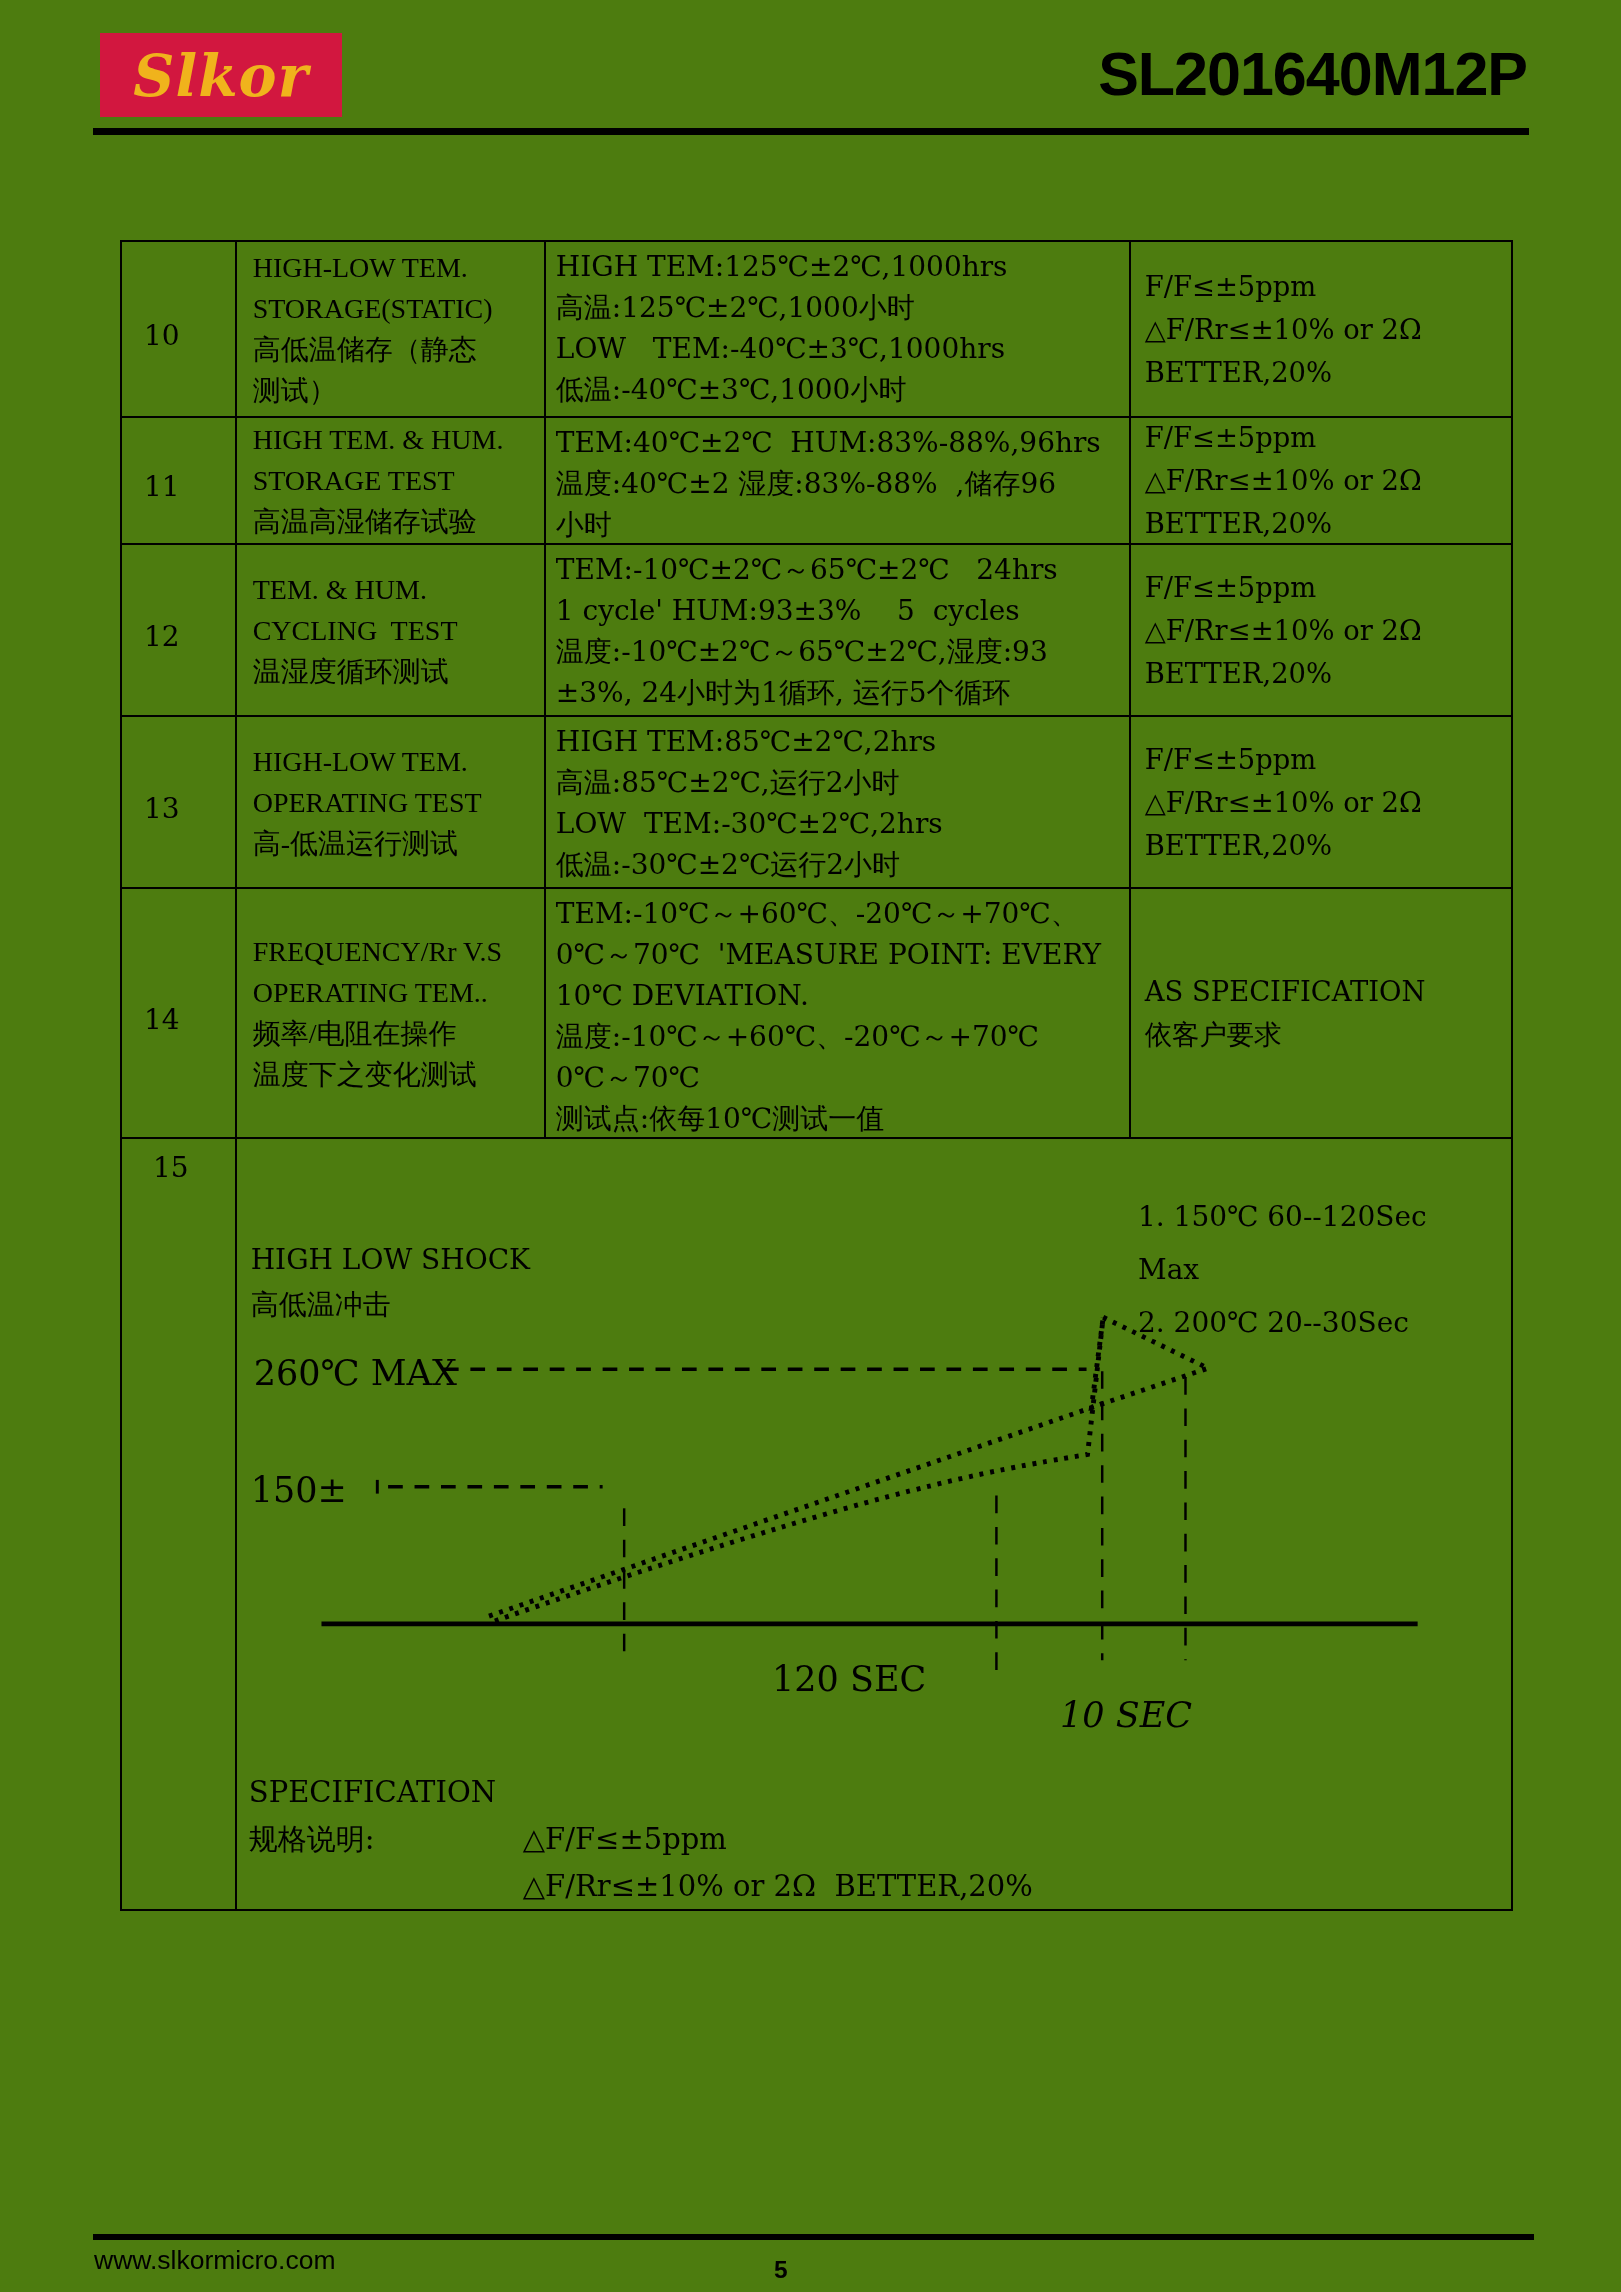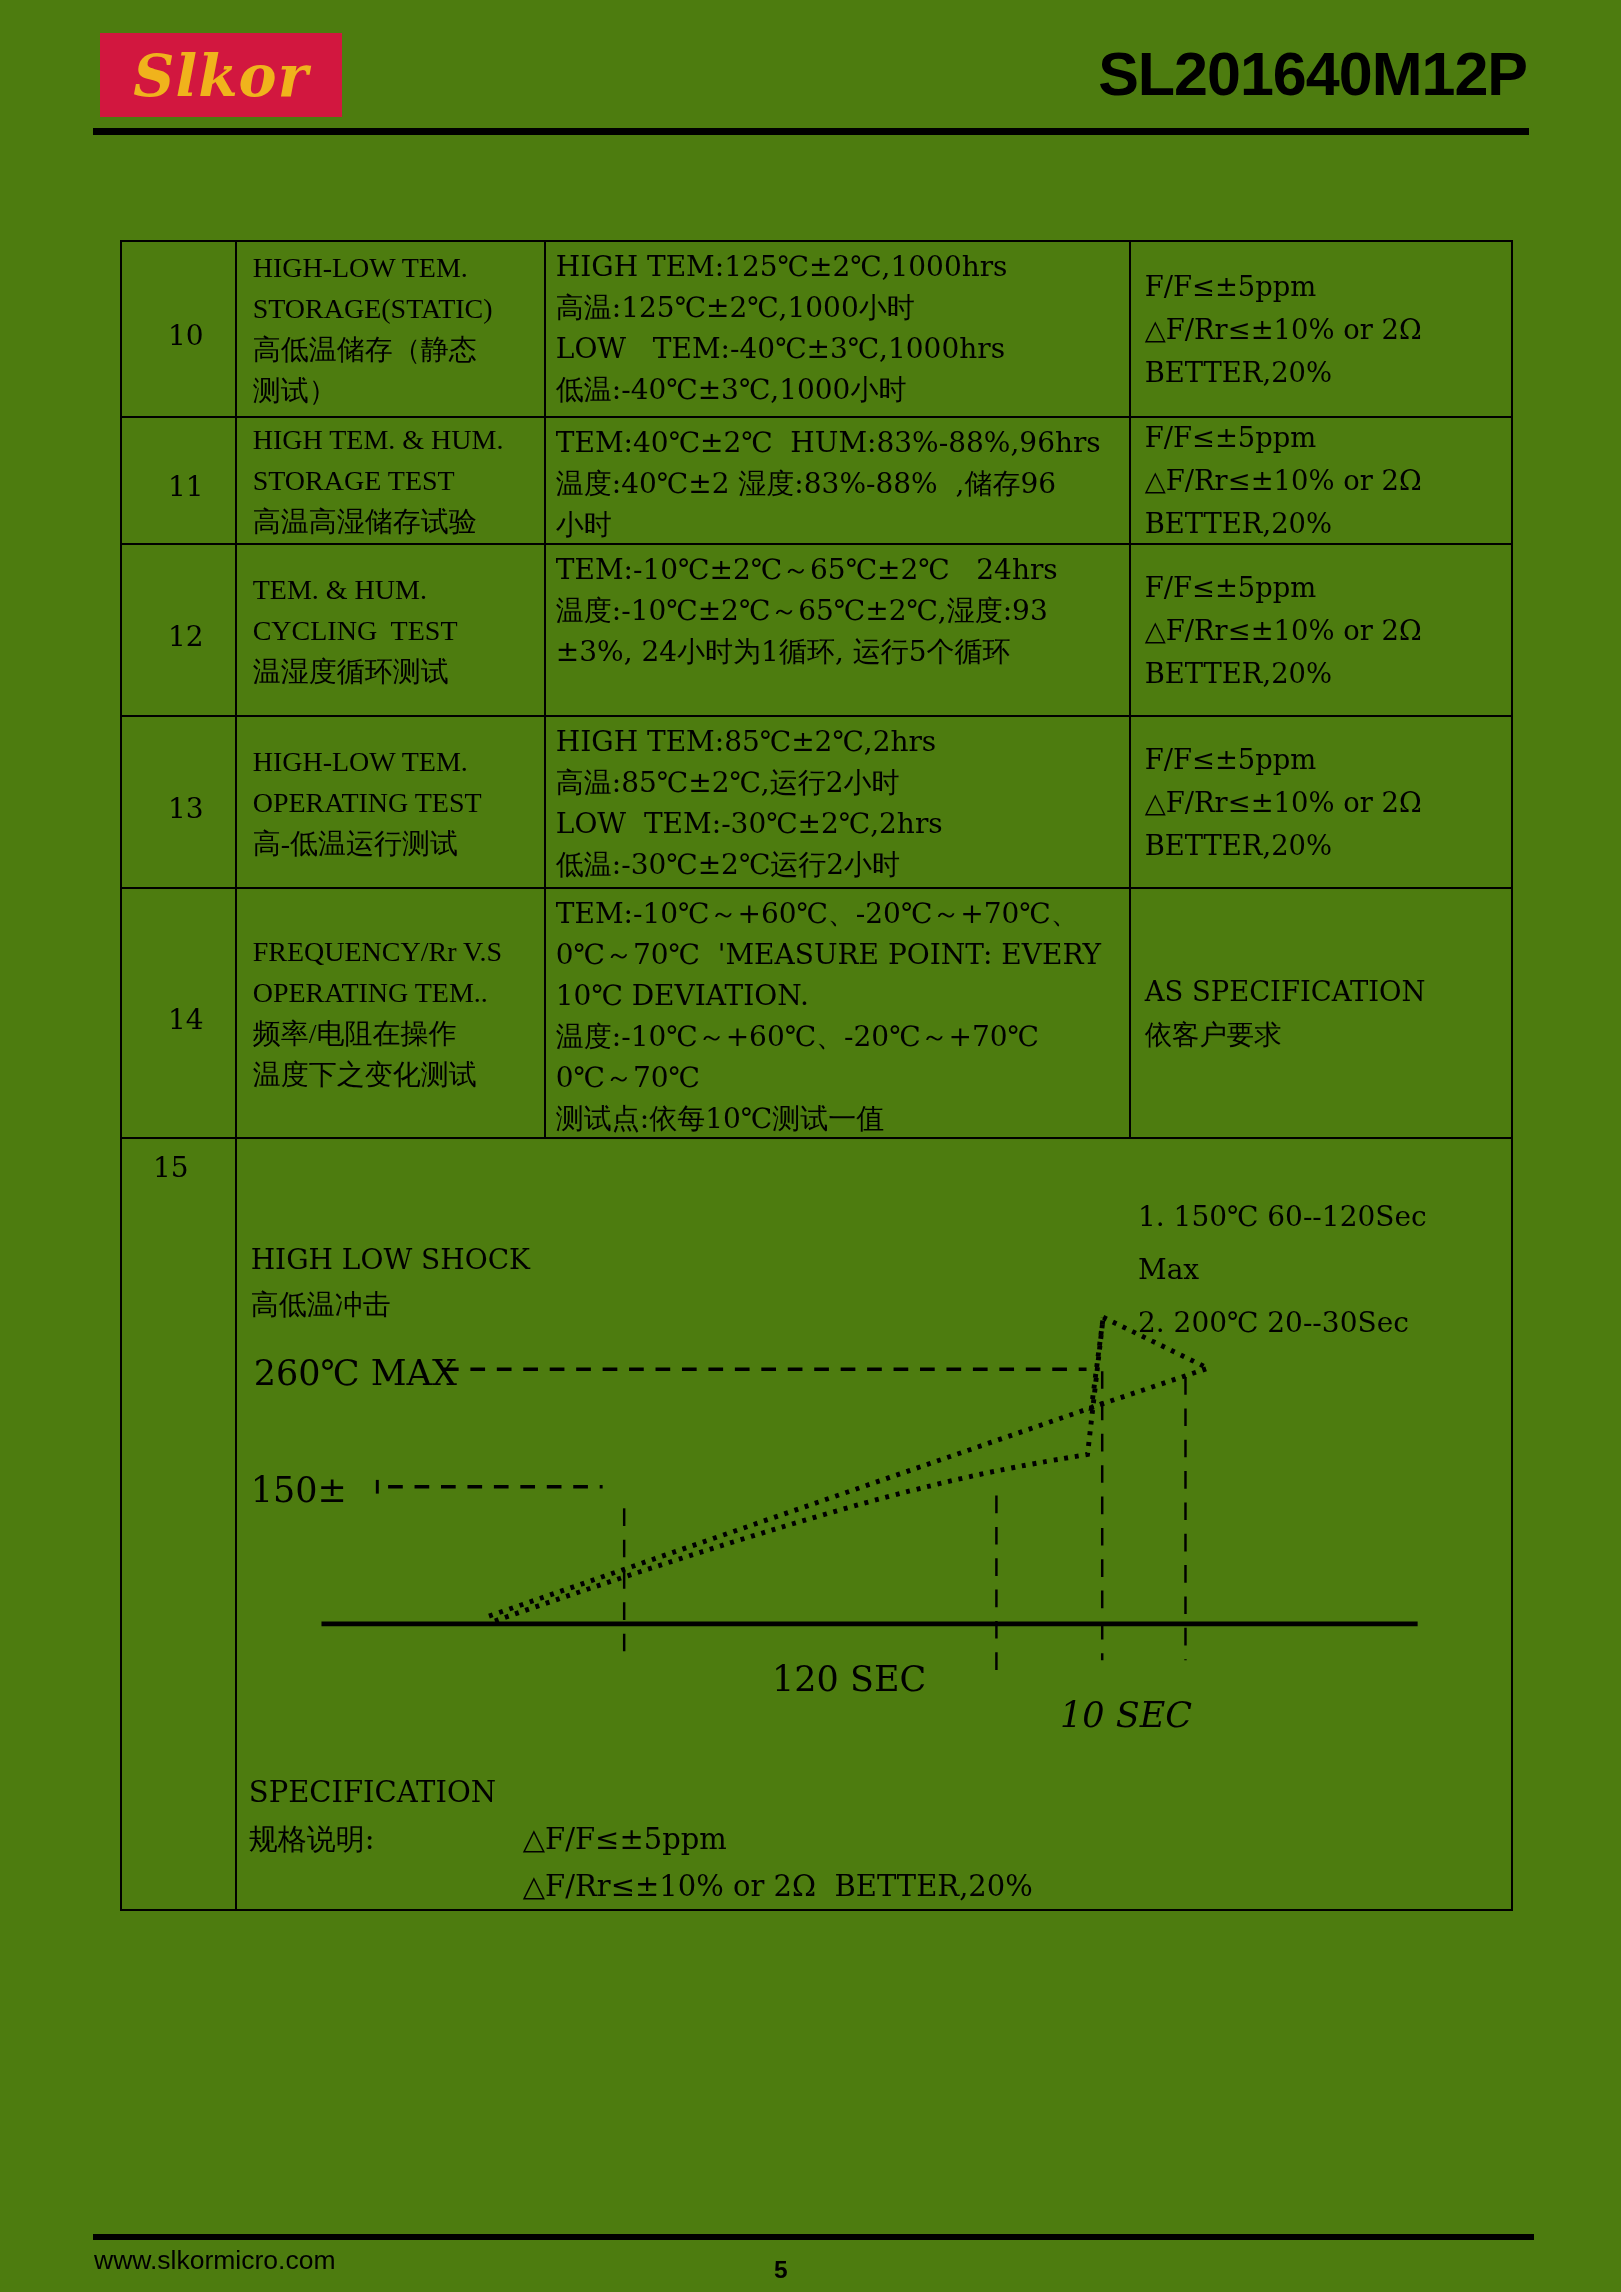--- a/index.html
+++ b/index.html
@@ -13,21 +13,21 @@
   .doc-title{position:absolute;right:94px;top:39px;font-family:"Liberation Sans","DejaVu Sans",sans-serif;
         font-weight:bold;font-size:61px;letter-spacing:-1px;}
   .header-rule{position:absolute;left:93px;top:128px;width:1436px;height:6.9px;background:#000;}
   
   .spec-table{position:absolute;left:120px;top:240px;width:1393px;height:1671px;
         border:2.9px solid #000;box-sizing:border-box;display:flex;flex-direction:column;}
   .trow{display:flex;flex-direction:row;box-sizing:border-box;border-bottom:2.9px solid #000;}
   .trow:last-child{border-bottom:none;flex:1;}
   .cell{box-sizing:border-box;border-left:2.9px solid #000;overflow:hidden;}
   .cell:first-child{border-left:none;}
-  .c-num{width:113px;display:flex;align-items:center;padding-left:46px;font-size:28px;margin-top:12px;}
+  .c-num{width:113px;display:flex;align-items:center;padding-left:22px;font-size:28px;margin-top:12px;}
   .c-item{width:309px;display:flex;flex-direction:column;justify-content:center;padding-left:15.7px;
         font-size:28px;line-height:41px;font-family:Liberation Serif, serif;}
   .c-cond{width:585px;padding:3.9px 0 0 9.8px;font-size:28px;line-height:41px;}
   .c-spec{flex:1;display:flex;flex-direction:column;justify-content:center;padding-left:13.7px;
         font-size:27.4px;line-height:43px;}
   .r15-num{width:113px;box-sizing:border-box;padding:11.8px 0 0 31px;font-size:28px;}
   .r15-body{flex:1;position:relative;border-left:2.9px solid #000;box-sizing:border-box;}
   .ln{white-space:pre;}
   
   .shock-label{position:absolute;left:13.7px;top:98px;font-size:28px;line-height:45px;}
@@ -104,20 +104,21 @@
 
     <div class="trow" style="height:172px;">
       <div class="cell c-num">12</div>
       <div class="cell c-item">
           <div class="ln">TEM. &amp; HUM.</div>
           <div class="ln">CYCLING  TEST</div>
           <div class="ln">温湿度循环测试</div>
         </div>
       <div class="cell c-cond">
           <div class="ln">TEM:-10℃±2℃～65℃±2℃   24hrs</div>
+          <div class="ln">1 cycle' HUM:93±3%    5  cycles</div>
           <div class="ln">温度:-10℃±2℃～65℃±2℃,湿度:93</div>
           <div class="ln">±3%, 24小时为1循环, 运行5个循环</div>
         </div>
       <div class="cell c-spec">
           <div class="ln">F/F≤±5ppm</div>
           <div class="ln">△F/Rr≤±10% or 2Ω</div>
           <div class="ln">BETTER,20%</div>
         </div>
     </div>
 

